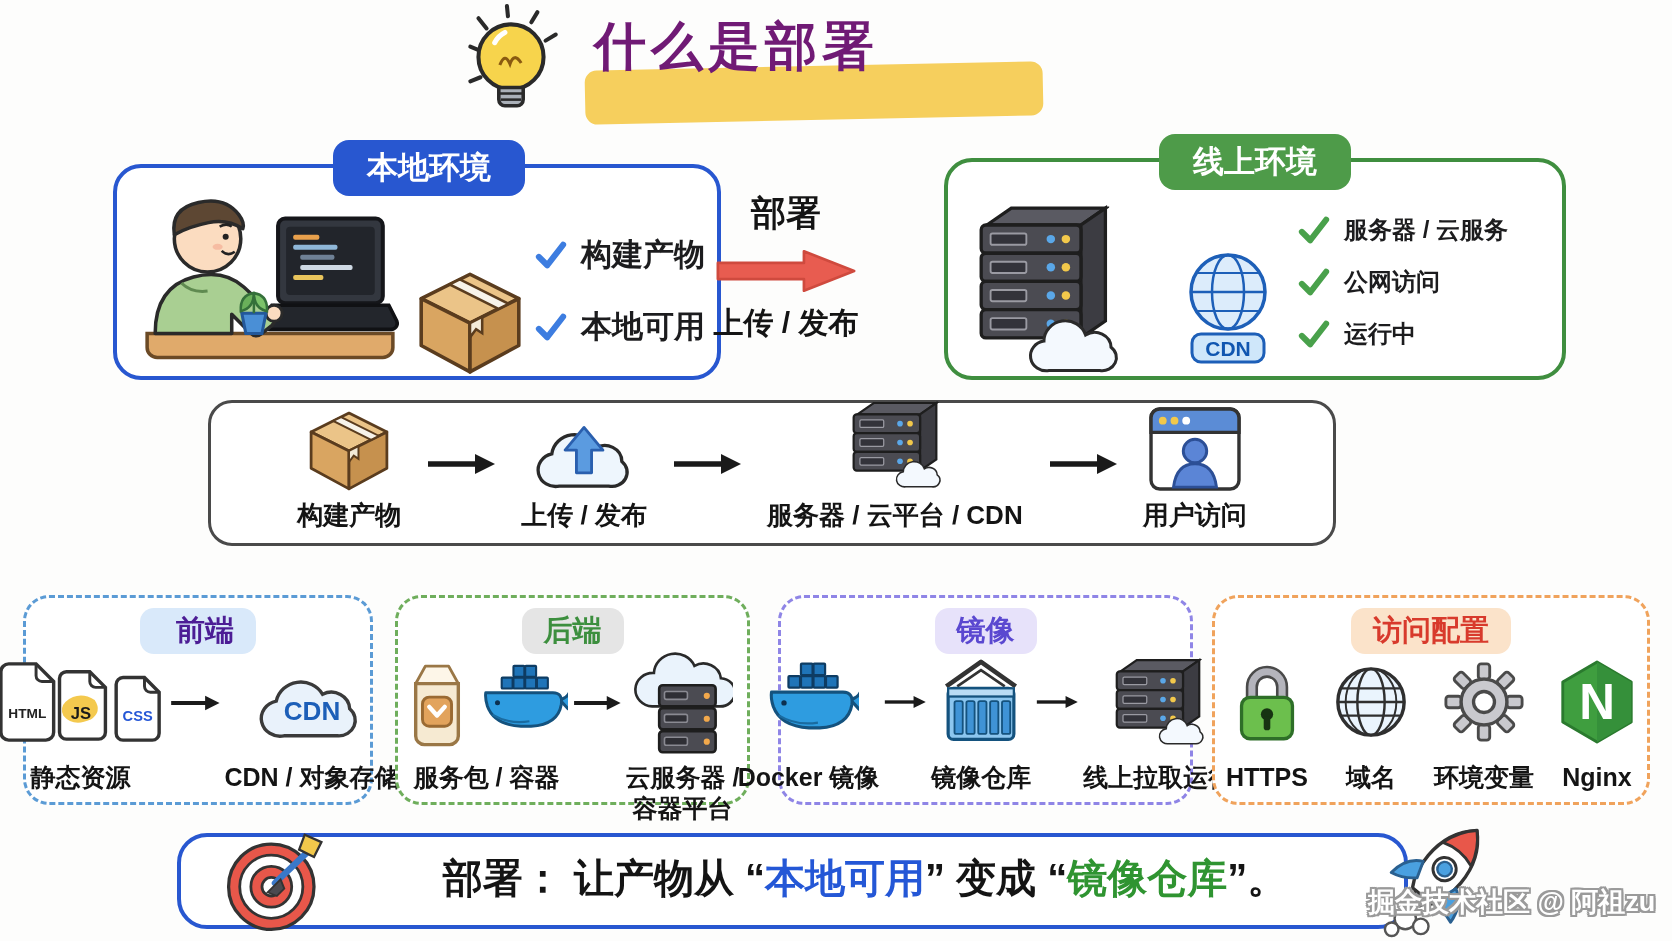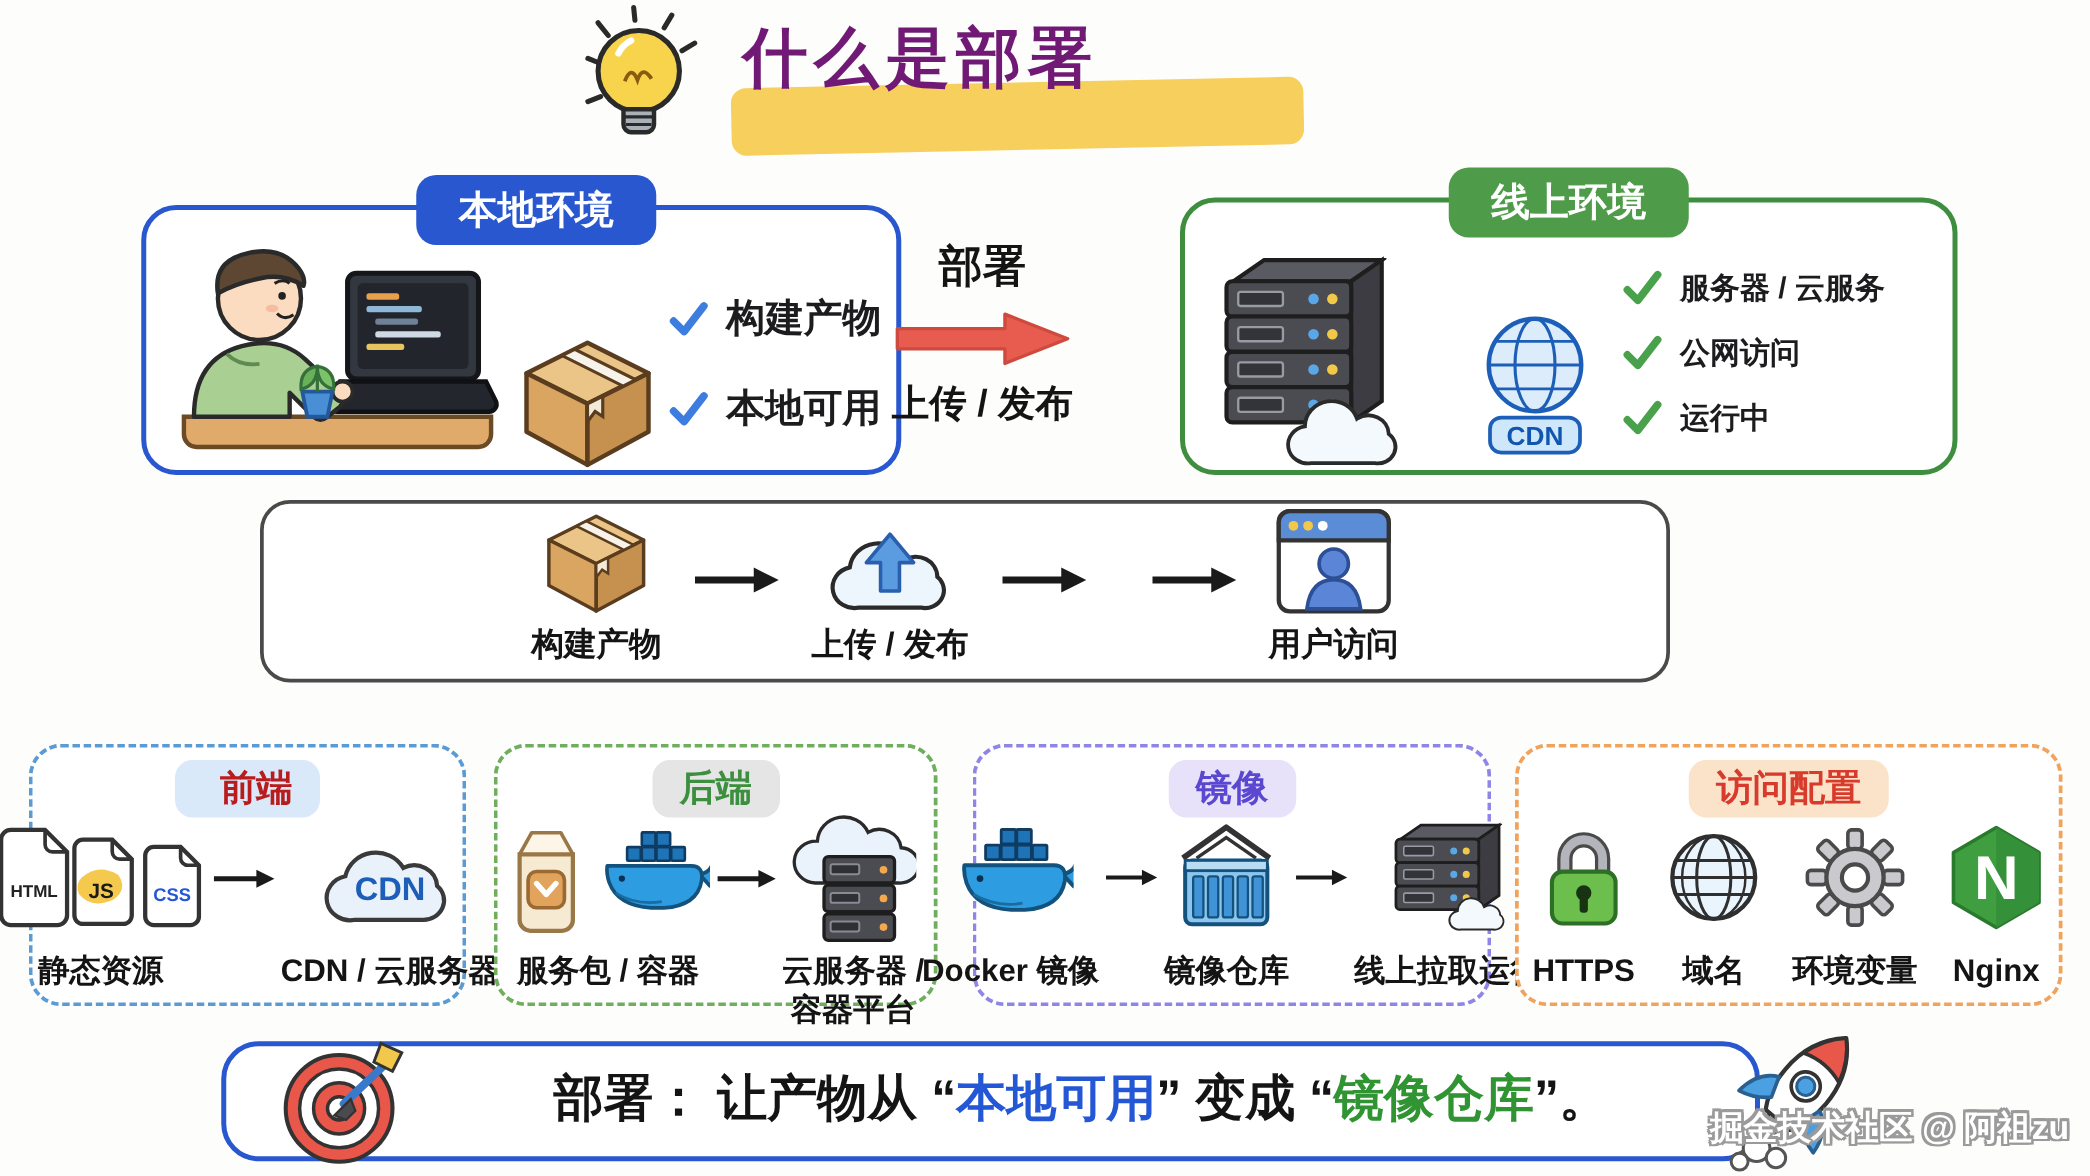--- a/index.html
+++ b/index.html
@@ -48,21 +48,21 @@
   .flow-arrow{margin:0 24px 56px;flex:none;}
 
   
   .card{position:absolute;top:595px;height:210px;border-radius:26px;background:#fff;box-sizing:border-box;}
   #card-frontend{left:23px;width:350px;border:3.5px dashed #5b9bd5;}
   #card-backend{left:395px;width:355px;border:3.5px dashed #6fae5c;}
   #card-image{left:778px;width:415px;border:3.5px dashed #8f85e6;}
   #card-access{left:1212px;width:438px;border:3.5px dashed #f0a35c;}
   .card-badge{position:absolute;top:10px;left:50%;transform:translateX(-50%);
     font-size:29px;font-weight:900;padding:3px 22px;border-radius:14px;white-space:nowrap;}
-  #card-frontend .card-badge{color:#b91c1c;background:#d9e9fa;padding-left:36px;}
+  #card-frontend .card-badge{color:#4c1d95;background:#d9e9fa;padding-left:36px;}
   #card-backend .card-badge{color:#3c8f3e;background:#e5e5e5;}
   #card-image .card-badge{color:#5a48d0;background:#e7e2fa;}
   #card-access .card-badge{color:#d83a2c;background:#fbe3ca;}
   .card-body{position:absolute;left:6px;right:6px;top:52px;bottom:6px;display:flex;align-items:flex-start;justify-content:center;}
   .item{display:flex;flex-direction:column;align-items:center;gap:8px;}
   .icon-slot{height:104px;display:flex;align-items:center;justify-content:center;gap:6px;}
   .item-label{font-size:25px;font-weight:800;color:#141414;white-space:nowrap;text-align:center;line-height:1.25;}
   .card-arrow{margin:42px 4px 0;flex:none;}
 
   
@@ -280,20 +280,27 @@
     <div class="flow-step">
       <svg width="106" height="80" viewBox="0 0 112 84">
         <path d="M30 78 h52 a16 15 0 0 0 14 -26 a18 17 0 0 0 -28 -14 a24 23 0 0 0 -46 6 a17 16 0 0 0 8 34z" fill="#eef6fd" stroke="#2a2a2a" stroke-width="3.5"></path>
         <path d="M56 16 L76 40 H64 V64 H48 V40 H36 z" fill="#5b9be0" stroke="#2a5fae" stroke-width="3" stroke-linejoin="round"></path>
       </svg>
       <div class="flow-label">上传 / 发布</div>
     </div>
     <svg class="flow-arrow" width="72" height="26" viewBox="0 0 72 26">
         <use href="#sym-arrowB"></use>
       </svg>
+    <div class="flow-step">
+      <svg width="142" height="94" viewBox="0 0 160 150">
+        <use href="#sym-server3" width="150" height="140"></use>
+        <use href="#sym-cloud" x="76" y="94" width="82" height="51"></use>
+      </svg>
+      <div class="flow-label">服务器 / 云平台 / CDN</div>
+    </div>
     <svg class="flow-arrow" width="72" height="26" viewBox="0 0 72 26">
         <use href="#sym-arrowB"></use>
       </svg>
     <div class="flow-step">
       <svg width="94" height="86" viewBox="0 0 96 88">
         <rect x="3" y="3" width="90" height="82" rx="9" fill="#fff" stroke="#333" stroke-width="3.5"></rect>
         <path d="M12 3 h72 a9 9 0 0 1 9 9 v15 H3 V12 a9 9 0 0 1 9 -9z" fill="#5b8cd6" stroke="#333" stroke-width="3.5"></path>
         <circle cx="15" cy="15" r="4" fill="#f2c84b"></circle>
           <circle cx="27" cy="15" r="4" fill="#f2c84b"></circle>
           <circle cx="39" cy="15" r="4" fill="#fff"></circle>
@@ -333,21 +340,21 @@
       <svg class="card-arrow" width="52" height="22" viewBox="0 0 72 26">
           <use href="#sym-arrowB"></use>
         </svg>
       <div class="item">
         <div class="icon-slot">
           <svg width="114" height="80" viewBox="0 0 118 82">
             <path d="M30 76 h56 a17 16 0 0 0 12 -28 a19 18 0 0 0 -28 -15 a26 25 0 0 0 -48 7 a18 17 0 0 0 8 36z" fill="#e9f2fb" stroke="#3a3a3a" stroke-width="3.5"></path>
             <text x="59" y="60" font-size="27" font-weight="bold" fill="#1d5fb8" text-anchor="middle">CDN</text>
           </svg>
         </div>
-        <div class="item-label">CDN / 云服务器</div>
+        <div class="item-label">CDN / 对象存储</div>
       </div>
     </div>
   </div>
 
   <div id="card-backend" class="card">
     <div class="card-badge">后端</div>
     <div class="card-body">
       <div class="item">
         <div class="icon-slot">
           <svg width="62" height="94" viewBox="0 0 64 94">

